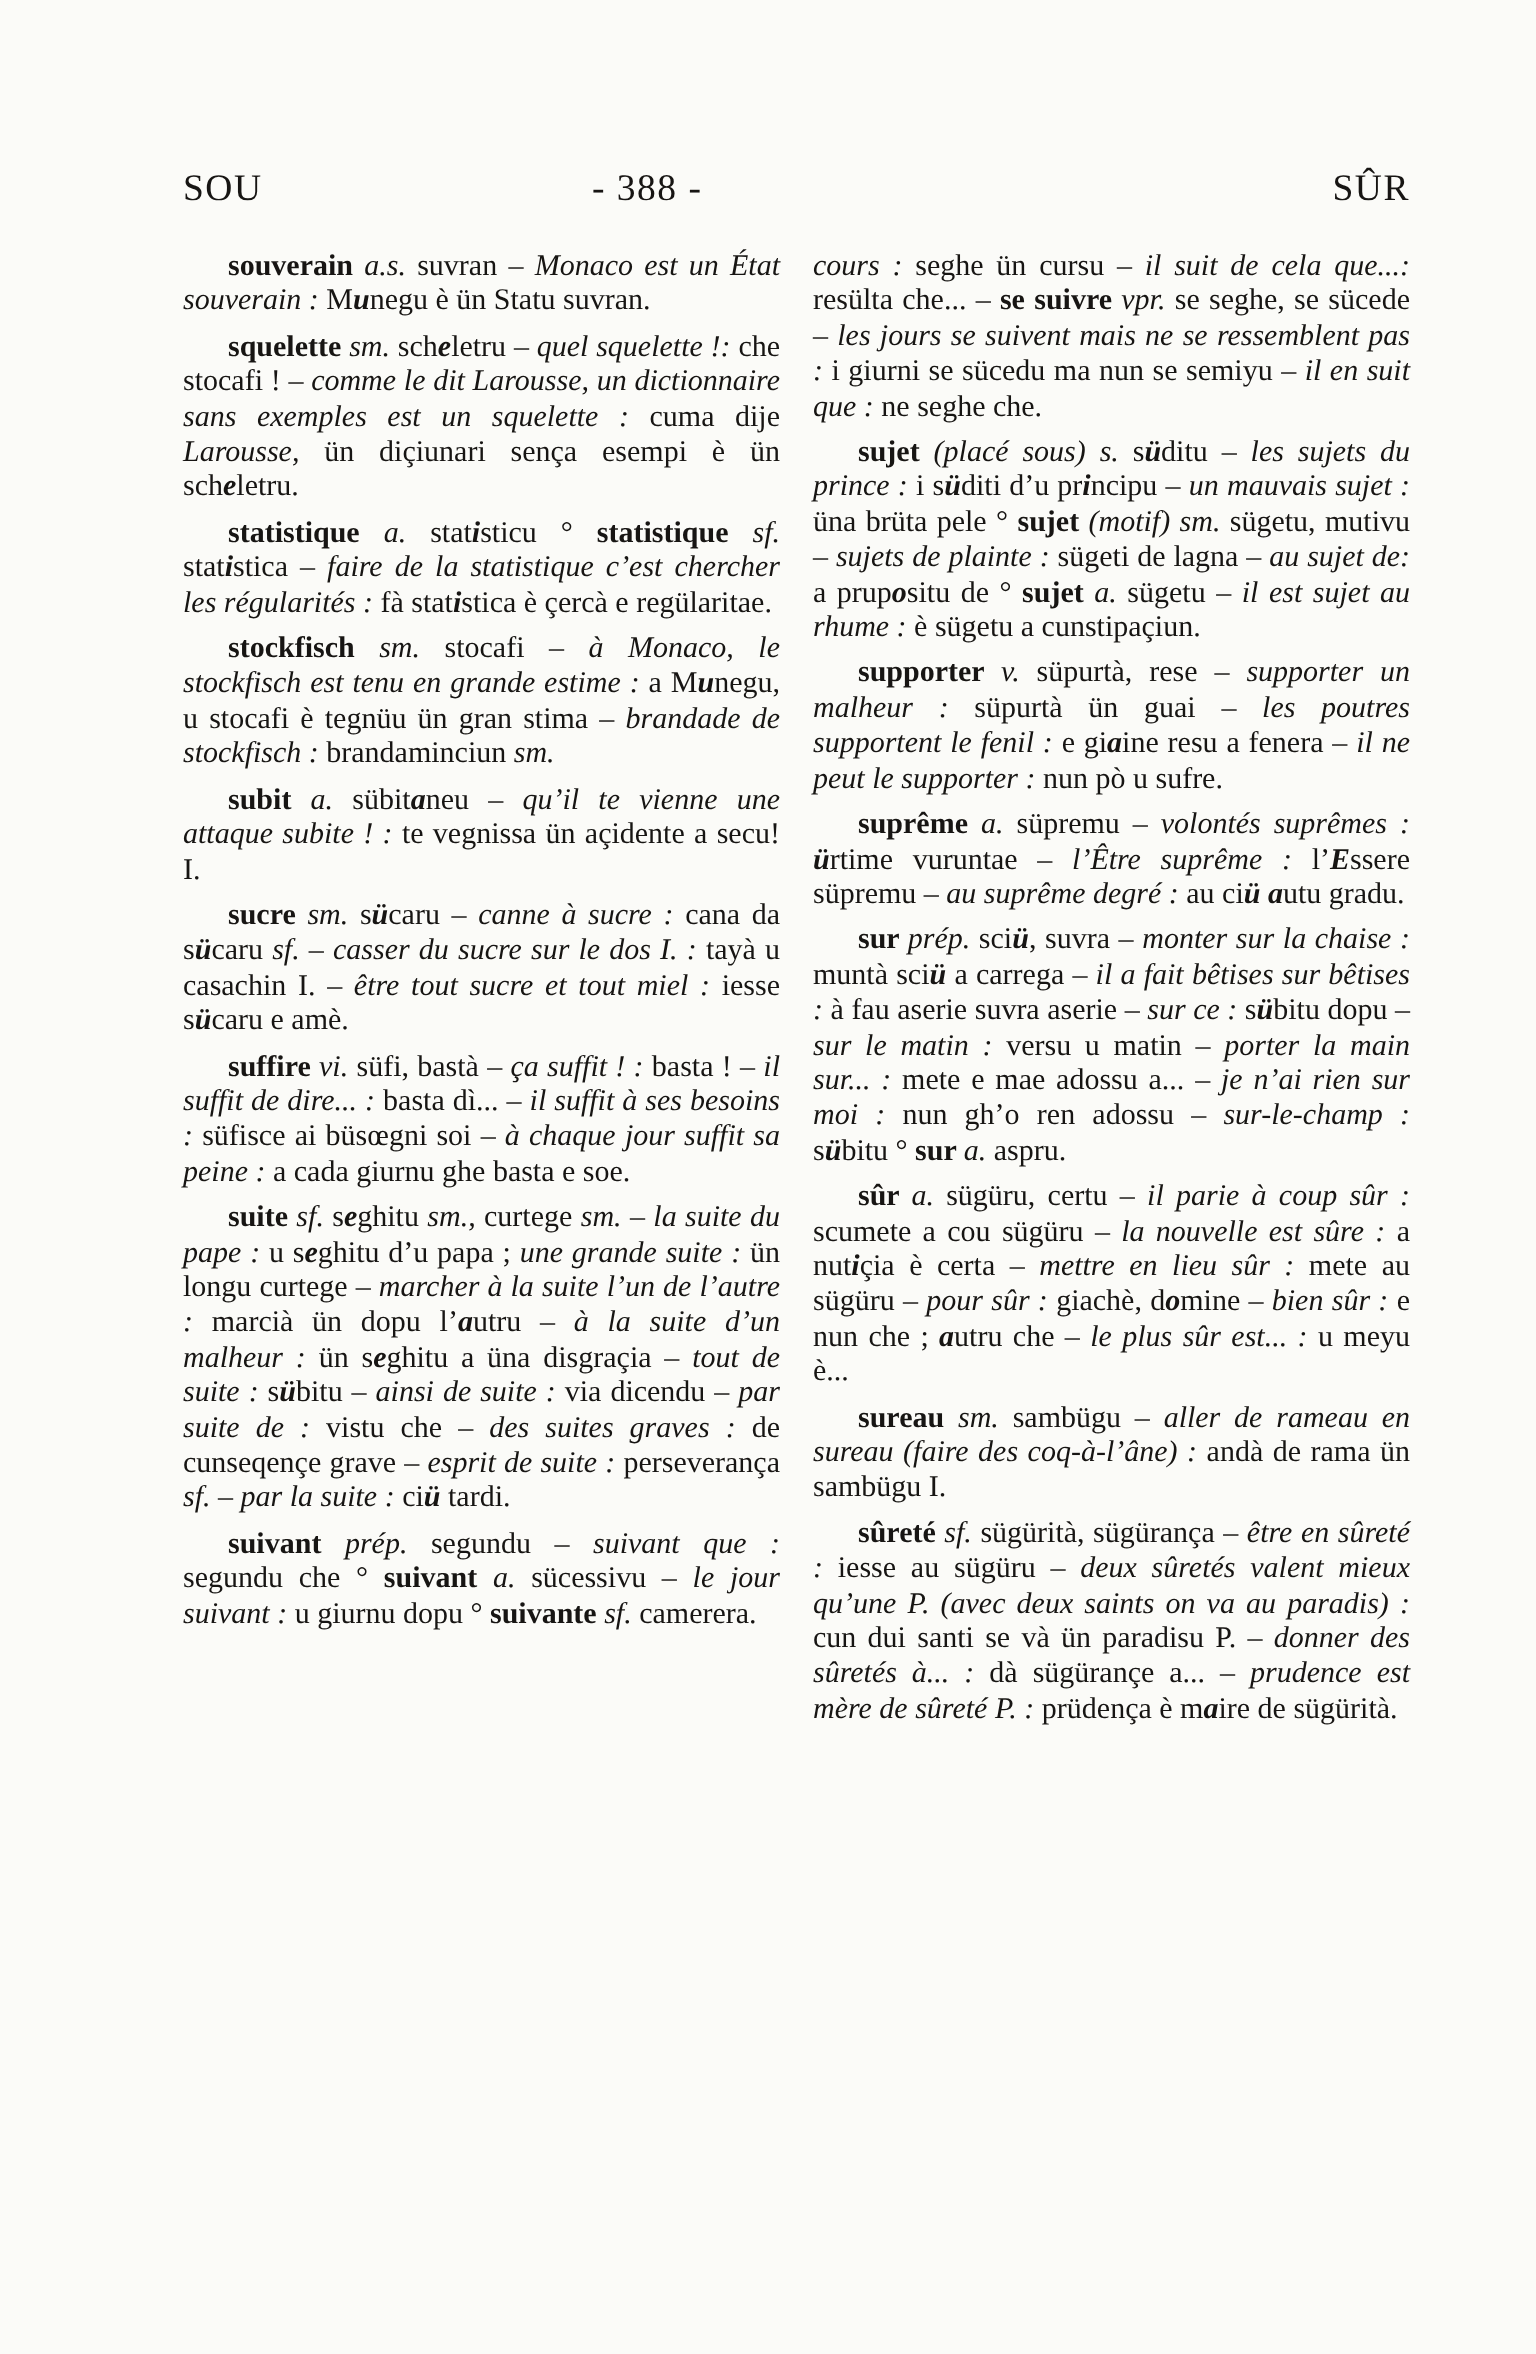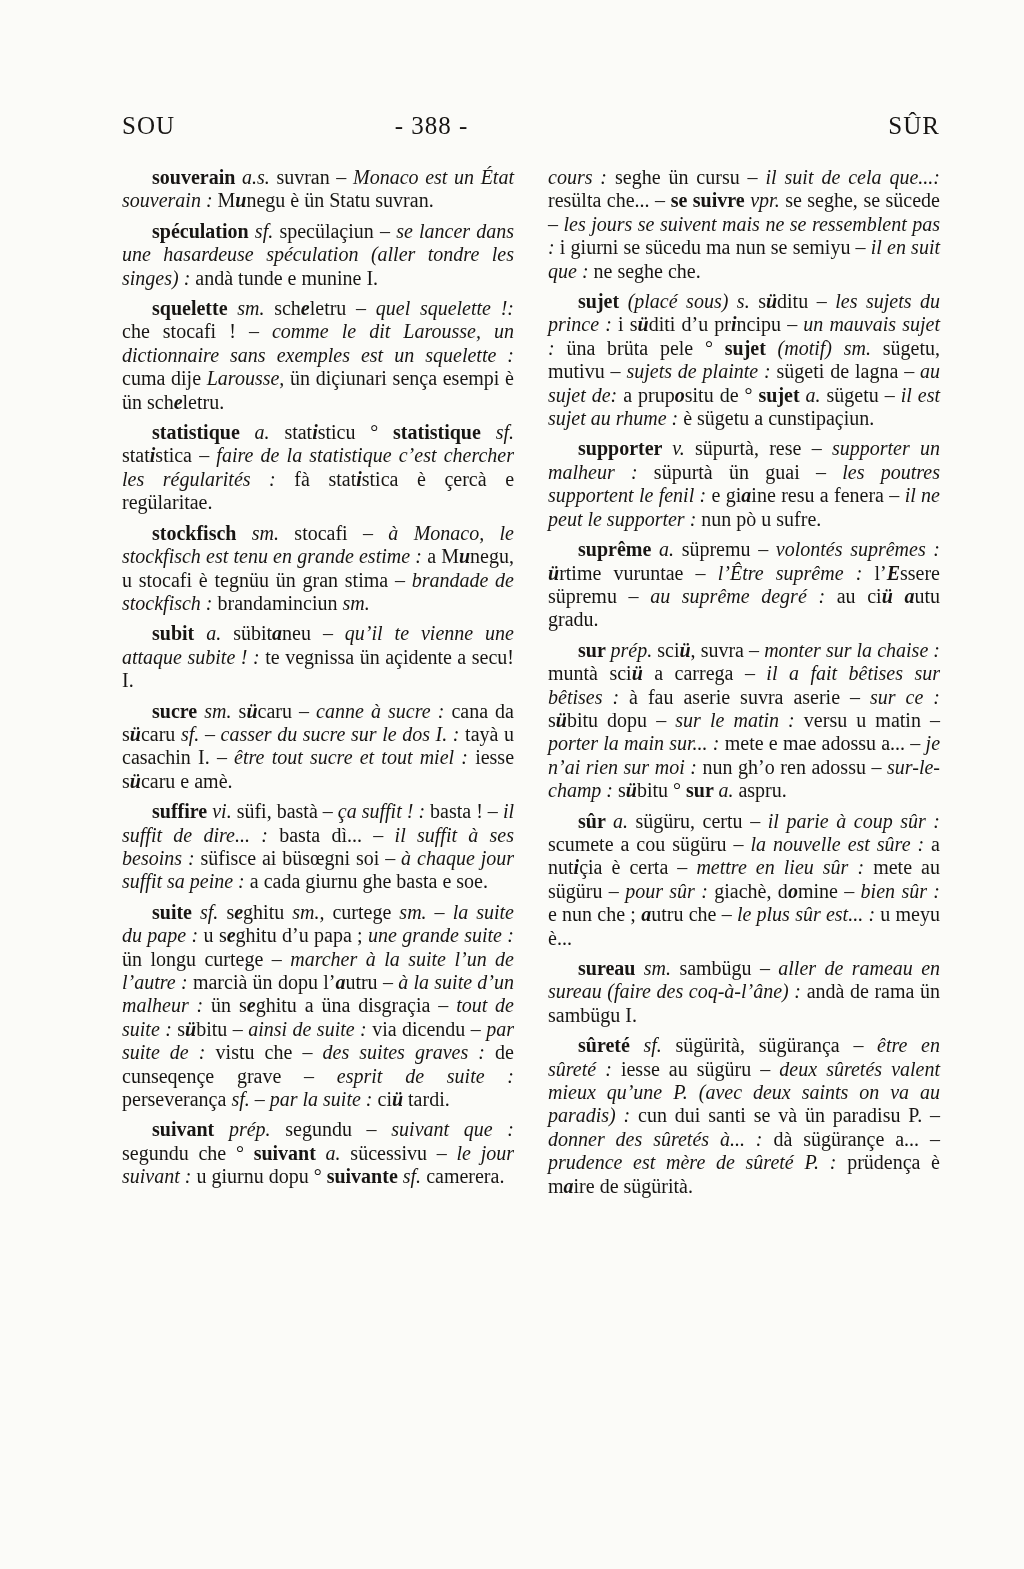--- a/index.html
+++ b/index.html
@@ -23,21 +23,21 @@
     grid-template-columns: 1fr 1fr 1fr;
     align-items: baseline;
     font-size: 25px;
     margin-bottom: 26px;
   }
   .header .hl { text-align: left;  letter-spacing: 1px; }
   .header .hc { text-align: left; letter-spacing: 1px; }
   .header .hr { text-align: right; letter-spacing: 1px; }
   .columns {
     display: flex;
-    gap: 34px;
+    gap: 22px;
   }
   .col {
     width: 404px;
     font-size: 20px;
     line-height: 23.4px;
     text-align: justify;
   }
   p.entry {
     margin: 0 0 7px 0;
     text-indent: 30px;
@@ -53,21 +53,20 @@
 
 <div class="page">
   <div class="header">
     <span class="hl">SOU</span>
     <span class="hc">- 388 -</span>
     <span class="hr">SÛR</span>
   </div>
   <div class="columns">
     <div class="col">
         <p class="entry"><span class="seg-b">souverain </span><span class="seg-i">a.s. </span><span class="seg-n">suvran – </span><span class="seg-i">Monaco est un État souverain : </span><span class="seg-n">M</span><span class="seg-bi">u</span><span class="seg-n">negu è ün Statu suvran.</span></p>
-        <p class="entry"><span class="seg-b">spéculation </span><span class="seg-i">sf. </span><span class="seg-n">specülaçiun – </span><span class="seg-i">se lancer dans une hasardeuse spéculation (aller tondre les singes) : </span><span class="seg-n">andà tunde e munine I.</span></p>
         <p class="entry"><span class="seg-b">squelette </span><span class="seg-i">sm. </span><span class="seg-n">sch</span><span class="seg-bi">e</span><span class="seg-n">letru – </span><span class="seg-i">quel squelette !: </span><span class="seg-n">che stocafi ! – </span><span class="seg-i">comme le dit Larousse, un dictionnaire sans exemples est un squelette : </span><span class="seg-n">cuma dije </span><span class="seg-i">Larousse,</span><span class="seg-n"> ün diçiunari sença esempi è ün sch</span><span class="seg-bi">e</span><span class="seg-n">letru.</span></p>
         <p class="entry"><span class="seg-b">statistique </span><span class="seg-i">a. </span><span class="seg-n">stat</span><span class="seg-bi">i</span><span class="seg-n">sticu ° </span><span class="seg-b">statistique </span><span class="seg-i">sf. </span><span class="seg-n">stat</span><span class="seg-bi">i</span><span class="seg-n">stica – </span><span class="seg-i">faire de la statistique c’est chercher les régularités : </span><span class="seg-n">fà stat</span><span class="seg-bi">i</span><span class="seg-n">stica è çercà e regülaritae.</span></p>
         <p class="entry"><span class="seg-b">stockfisch </span><span class="seg-i">sm. </span><span class="seg-n">stocafi – </span><span class="seg-i">à Monaco, le stockfisch est tenu en grande estime : </span><span class="seg-n">a M</span><span class="seg-bi">u</span><span class="seg-n">negu, u stocafi è tegnüu ün gran stima – </span><span class="seg-i">brandade de stockfisch : </span><span class="seg-n">brandaminciun </span><span class="seg-i">sm.</span></p>
         <p class="entry"><span class="seg-b">subit </span><span class="seg-i">a. </span><span class="seg-n">sübit</span><span class="seg-bi">a</span><span class="seg-n">neu – </span><span class="seg-i">qu’il te vienne une attaque subite ! : </span><span class="seg-n">te vegnissa ün açidente a secu! I.</span></p>
         <p class="entry"><span class="seg-b">sucre </span><span class="seg-i">sm. </span><span class="seg-n">s</span><span class="seg-bi">ü</span><span class="seg-n">caru – </span><span class="seg-i">canne à sucre : </span><span class="seg-n">cana da s</span><span class="seg-bi">ü</span><span class="seg-n">caru </span><span class="seg-i">sf. </span><span class="seg-n">– </span><span class="seg-i">casser du sucre sur le dos I. : </span><span class="seg-n">tayà u casachin I. – </span><span class="seg-i">être tout sucre et tout miel : </span><span class="seg-n">iesse s</span><span class="seg-bi">ü</span><span class="seg-n">caru e amè.</span></p>
         <p class="entry"><span class="seg-b">suffire </span><span class="seg-i">vi. </span><span class="seg-n">süfi, bastà – </span><span class="seg-i">ça suffit ! : </span><span class="seg-n">basta ! – </span><span class="seg-i">il suffit de dire... : </span><span class="seg-n">basta dì... – </span><span class="seg-i">il suffit à ses besoins : </span><span class="seg-n">süfisce ai büsœgni soi – </span><span class="seg-i">à chaque jour suffit sa peine : </span><span class="seg-n">a cada giurnu ghe basta e soe.</span></p>
         <p class="entry"><span class="seg-b">suite </span><span class="seg-i">sf. </span><span class="seg-n">s</span><span class="seg-bi">e</span><span class="seg-n">ghitu </span><span class="seg-i">sm., </span><span class="seg-n">curtege </span><span class="seg-i">sm. </span><span class="seg-n">– </span><span class="seg-i">la suite du pape : </span><span class="seg-n">u s</span><span class="seg-bi">e</span><span class="seg-n">ghitu d’u papa ; </span><span class="seg-i">une grande suite : </span><span class="seg-n">ün longu curtege – </span><span class="seg-i">marcher à la suite l’un de l’autre : </span><span class="seg-n">marcià ün dopu l’</span><span class="seg-bi">a</span><span class="seg-n">utru – </span><span class="seg-i">à la suite d’un malheur : </span><span class="seg-n">ün s</span><span class="seg-bi">e</span><span class="seg-n">ghitu a üna disgraçia – </span><span class="seg-i">tout de suite : </span><span class="seg-n">s</span><span class="seg-bi">ü</span><span class="seg-n">bitu – </span><span class="seg-i">ainsi de suite : </span><span class="seg-n">via dicendu – </span><span class="seg-i">par suite de : </span><span class="seg-n">vistu che – </span><span class="seg-i">des suites graves : </span><span class="seg-n">de cunseqençe grave – </span><span class="seg-i">esprit de suite : </span><span class="seg-n">perseverança </span><span class="seg-i">sf. </span><span class="seg-n">– </span><span class="seg-i">par la suite : </span><span class="seg-n">ci</span><span class="seg-bi">ü</span><span class="seg-n"> tardi.</span></p>
         <p class="entry"><span class="seg-b">suivant </span><span class="seg-i">prép. </span><span class="seg-n">segundu – </span><span class="seg-i">suivant que : </span><span class="seg-n">segundu che ° </span><span class="seg-b">suivant </span><span class="seg-i">a. </span><span class="seg-n">sücessivu – </span><span class="seg-i">le jour suivant : </span><span class="seg-n">u giurnu dopu ° </span><span class="seg-b">suivante </span><span class="seg-i">sf. </span><span class="seg-n">camerera.</span></p>
       </div>
     <div class="col">

